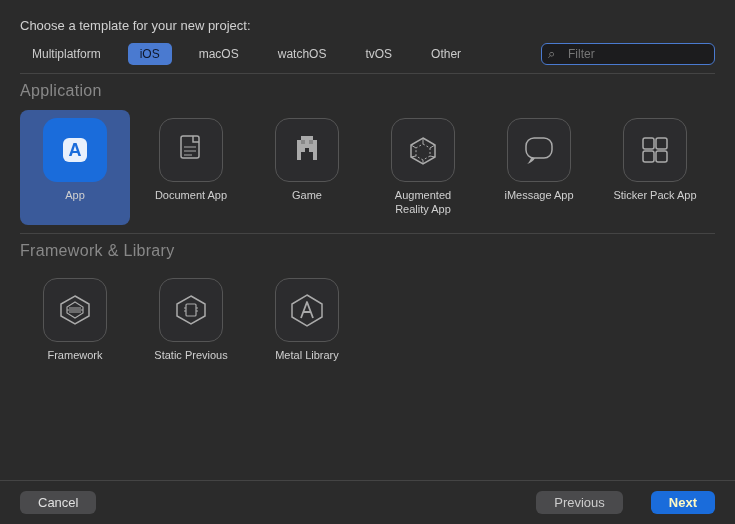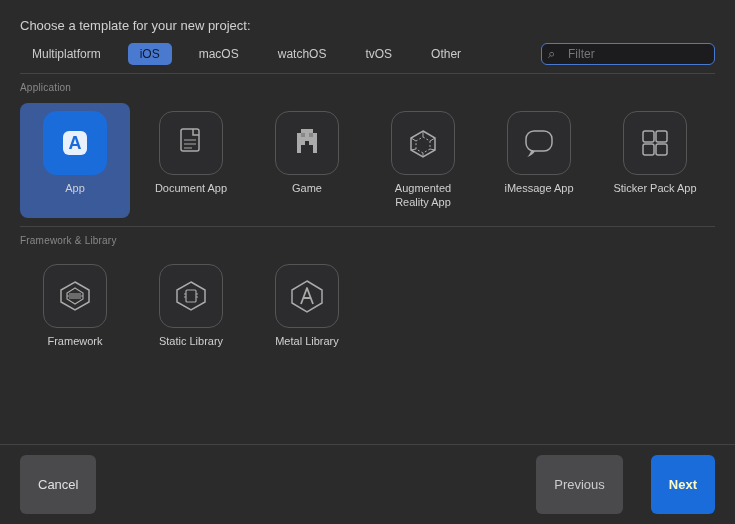--- a/index.html
+++ b/index.html
@@ -65,21 +65,21 @@
       color: #888;
       font-size: 13px;
       pointer-events: none;
     }
     .divider {
       border: none;
       border-top: 1px solid #444;
       margin: 0 20px;
     }
     .section-label {
-      font-size: 10px;
+      font-size: 16px;
       color: #888;
       padding: 8px 20px 6px;
       font-weight: 500;
       letter-spacing: 0.02em;
     }
     .grid {
       display: flex;
       flex-wrap: wrap;
       padding: 4px 20px 8px;
       gap: 6px;
@@ -127,21 +127,21 @@
     }
     .footer {
       display: flex;
       justify-content: space-between;
       align-items: center;
       padding: 10px 20px;
       margin-top: auto;
       border-top: 1px solid #444;
     }
     .btn {
-      padding: 22px 18px;
+      padding: 4px 18px;
       border-radius: 6px;
       font-size: 13px;
       cursor: pointer;
       border: none;
       outline: none;
     }
     .btn-cancel {
       background: #4a4a4c;
       color: #e0e0e0;
     }
@@ -300,21 +300,21 @@
       <div class="icon-box dark">
         <svg class="icon-svg" viewBox="0 0 40 40" fill="none">
           <polygon points="20,6 34,14 34,26 20,34 6,26 6,14" stroke="#aaa" stroke-width="1.5" fill="none"></polygon>
           <rect x="15" y="14" width="10" height="12" rx="1" stroke="#aaa" stroke-width="1.2" fill="none"></rect>
           <line x1="13" y1="18" x2="15" y2="18" stroke="#aaa" stroke-width="1.2"></line>
           <line x1="25" y1="18" x2="27" y2="18" stroke="#aaa" stroke-width="1.2"></line>
           <line x1="13" y1="21" x2="15" y2="21" stroke="#aaa" stroke-width="1.2"></line>
           <line x1="25" y1="21" x2="27" y2="21" stroke="#aaa" stroke-width="1.2"></line>
         </svg>
       </div>
-      <span class="template-label">Static Library</span>
+      <span class="template-label">Static Previous</span>
     </div>
 
     <div class="template-item">
       <div class="icon-box dark">
         <svg class="icon-svg" viewBox="0 0 40 40" fill="none">
           <polygon points="20,5 35,14 35,27 20,36 5,27 5,14" stroke="#aaa" stroke-width="1.5" fill="none"></polygon>
           <path d="M14 28 L20 12 L26 28 M16 22 L24 22" stroke="#aaa" stroke-width="1.8" fill="none" stroke-linejoin="round"></path>
         </svg>
       </div>
       <span class="template-label">Metal Library</span>

